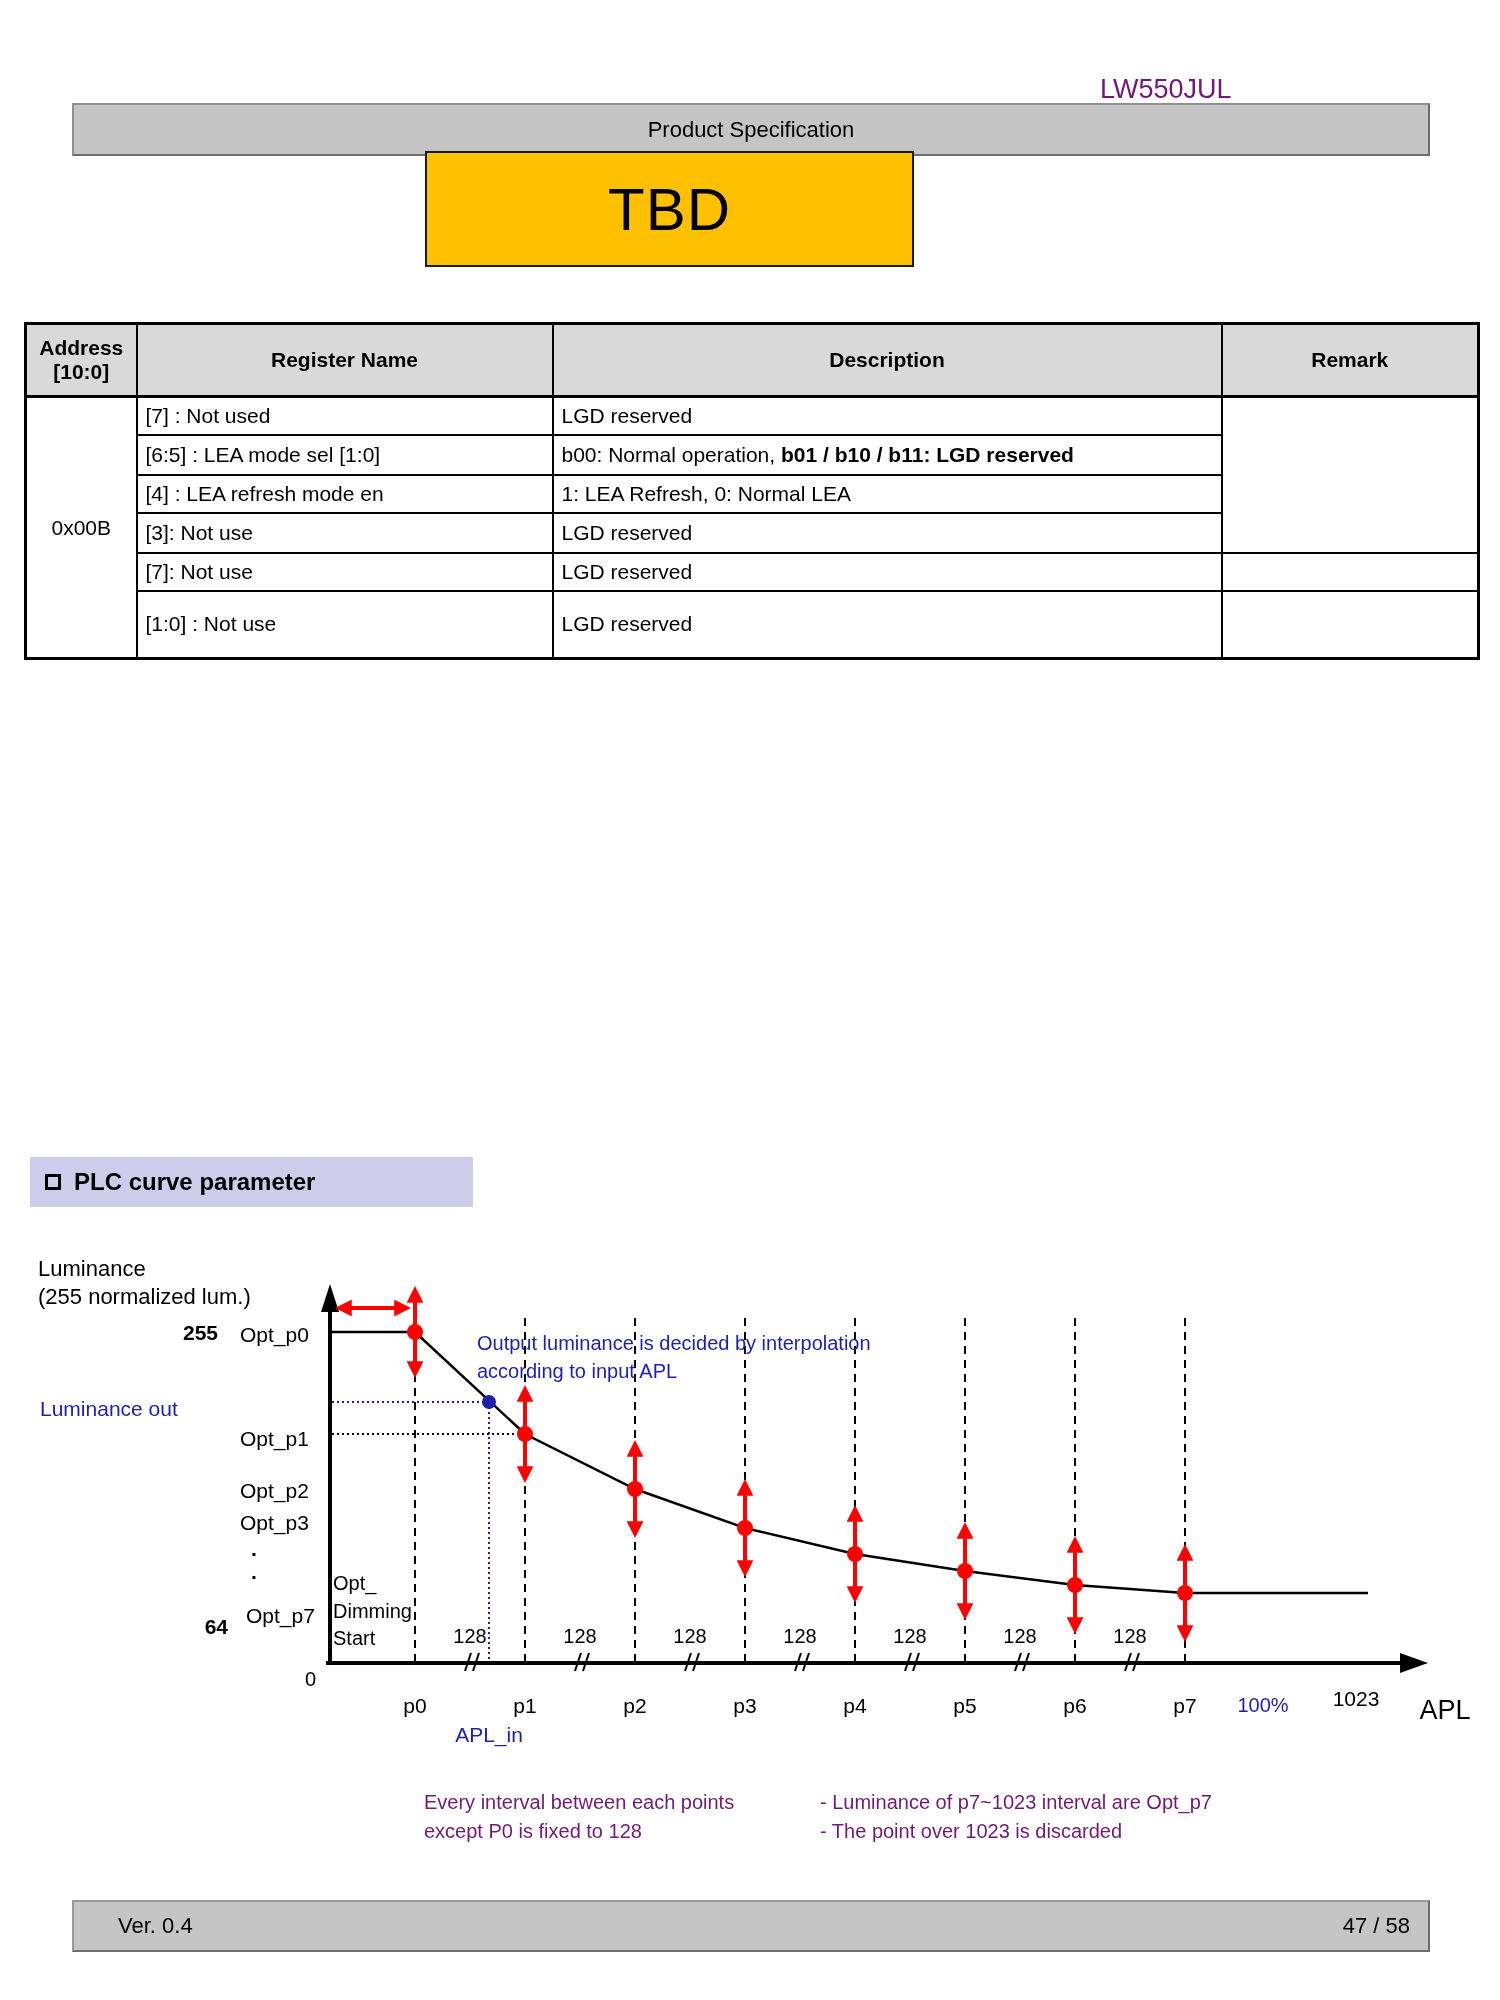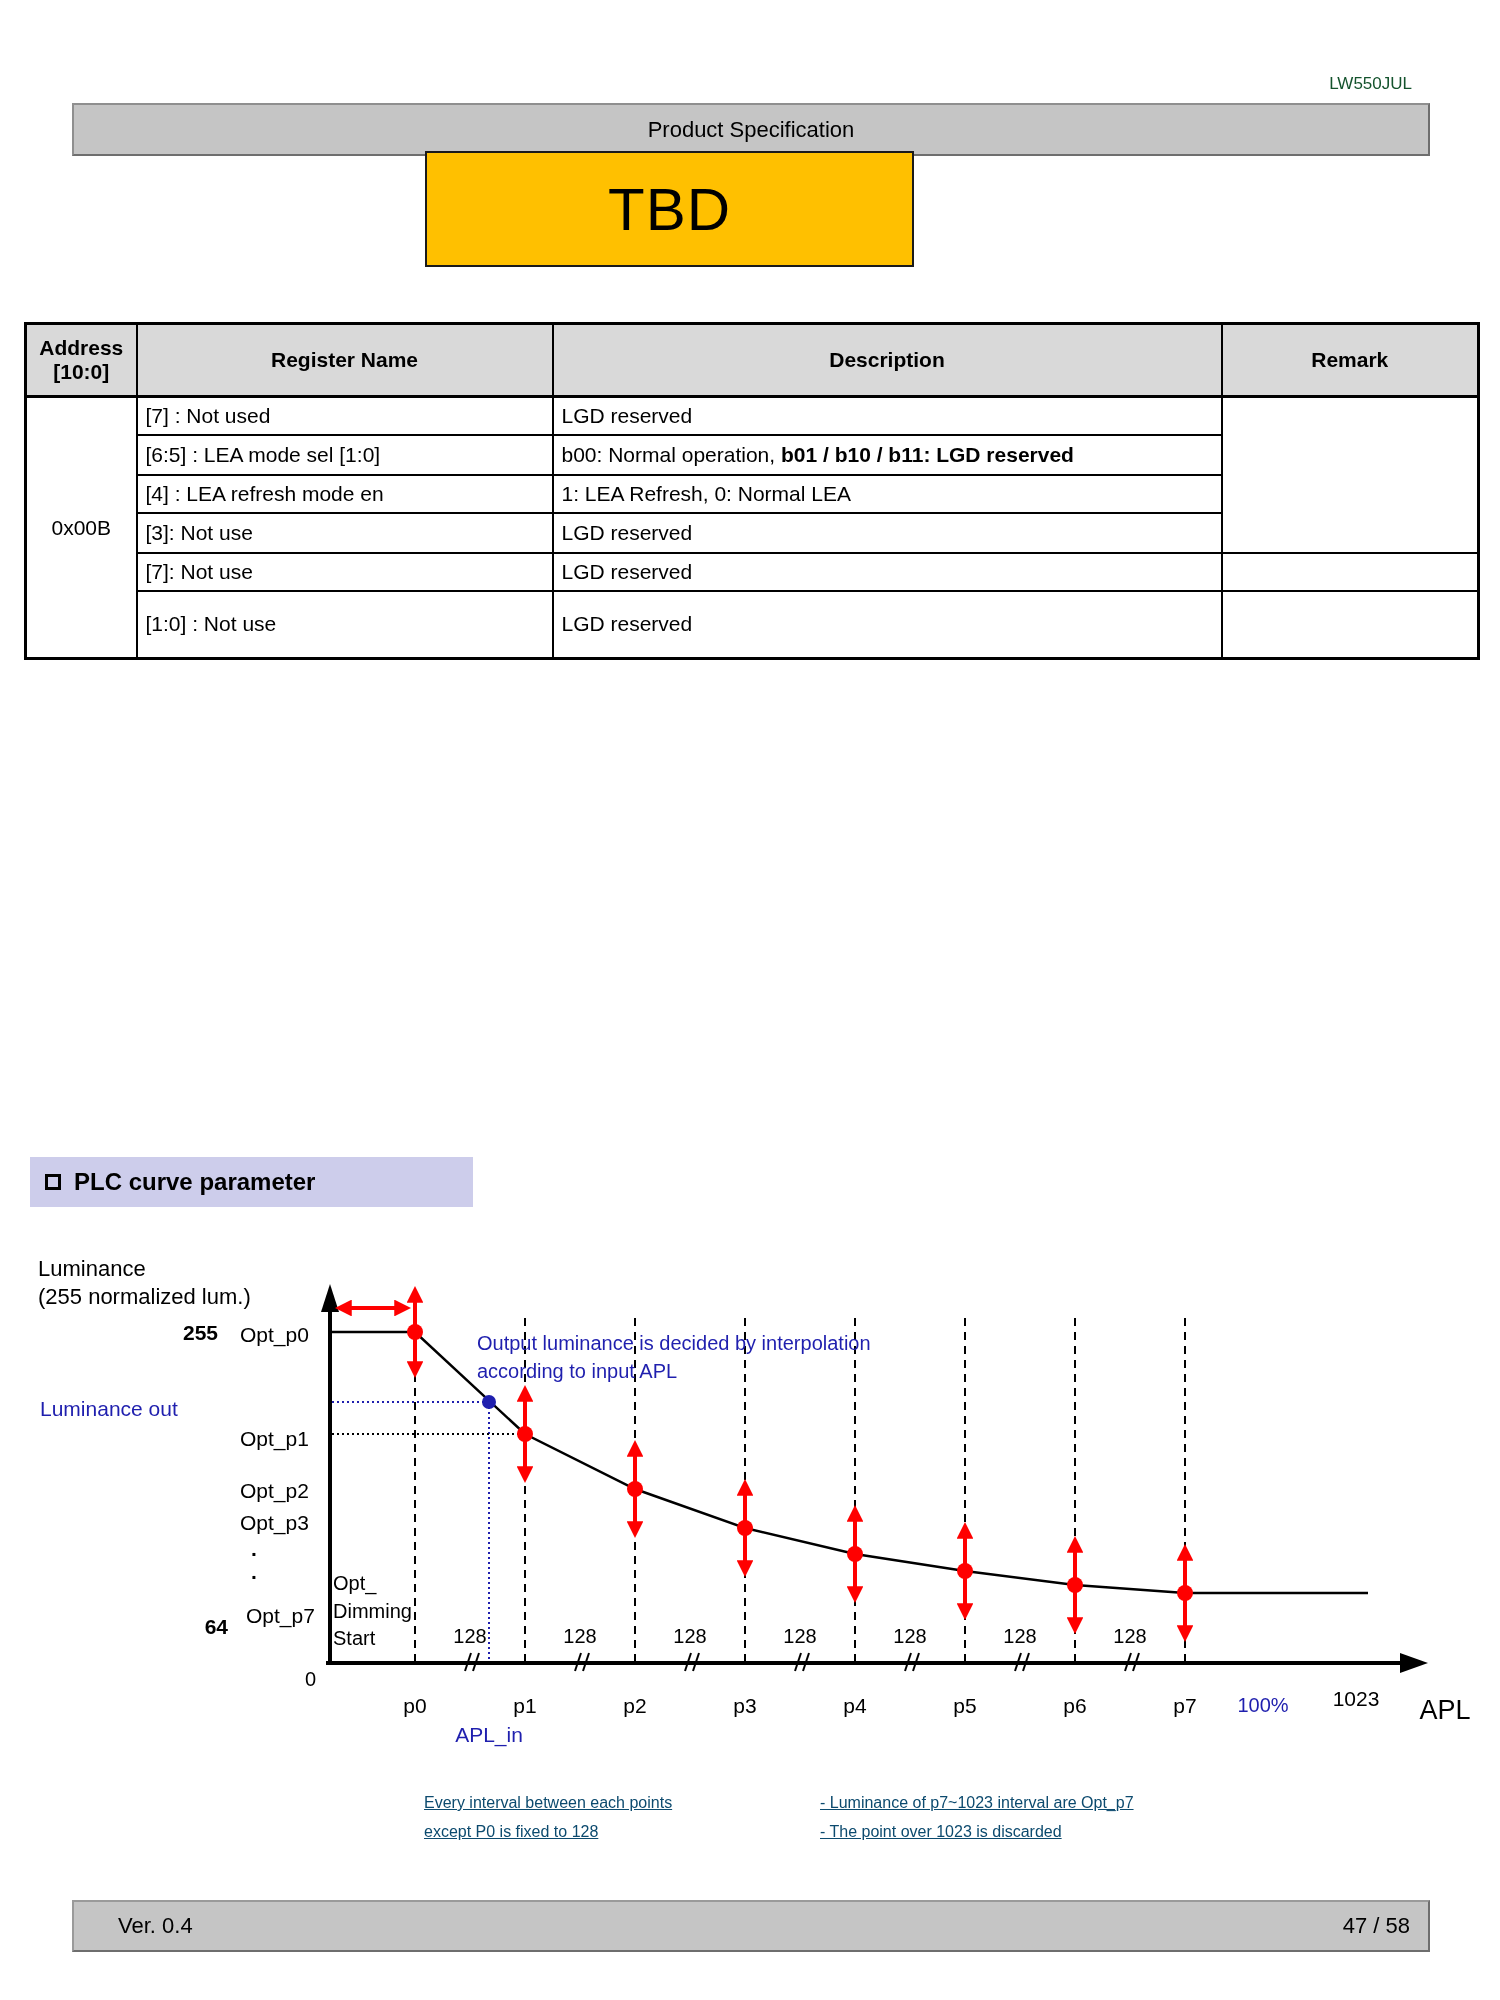--- a/index.html
+++ b/index.html
@@ -9,21 +9,21 @@
     color: #000;
     width: 1500px; height: 2000px;
     position: relative;
     overflow: hidden;
   }
   .abs { position: absolute; }
 
   
   .doc-code {
     left: 1100px; top: 74px; width: 312px;
-    text-align: right; font-size: 17px; color: #14532d;
+    font-size: 27px; color: #701a75;
   }
   .spec-bar {
     left: 72px; top: 103px; width: 1358px; height: 53px;
     background: #c5c5c5;
     border: 2px solid #8f8f8f;
     border-bottom-color: #6e6e6e; border-right-color: #6e6e6e;
     display: flex; align-items: center; justify-content: center;
     font-size: 22px;
   }
   .tbd-box {
@@ -69,21 +69,21 @@
     border: 3px solid #000; background: transparent;
     display: inline-block; flex: 0 0 auto;
   }
 
   
   .chart-svg { left: 0px; top: 1240px; }
   .chart-svg text { font-family: "Liberation Sans", sans-serif; }
 
   
   .note {
-    font-size: 16px; line-height: 29px; color: #0c4a6e; text-decoration: underline;
+    font-size: 20px; line-height: 29px; color: #701a75;
   }
   .note-left { left: 424px; top: 1788px; width: 380px; }
   .note-right { left: 820px; top: 1788px; width: 500px; }
 
   
   .footer-bar {
     left: 72px; top: 1900px; width: 1358px; height: 52px;
     background: #c5c5c5;
     border: 2px solid #9a9a9a;
     border-bottom-color: #6e6e6e; border-right-color: #6e6e6e;

